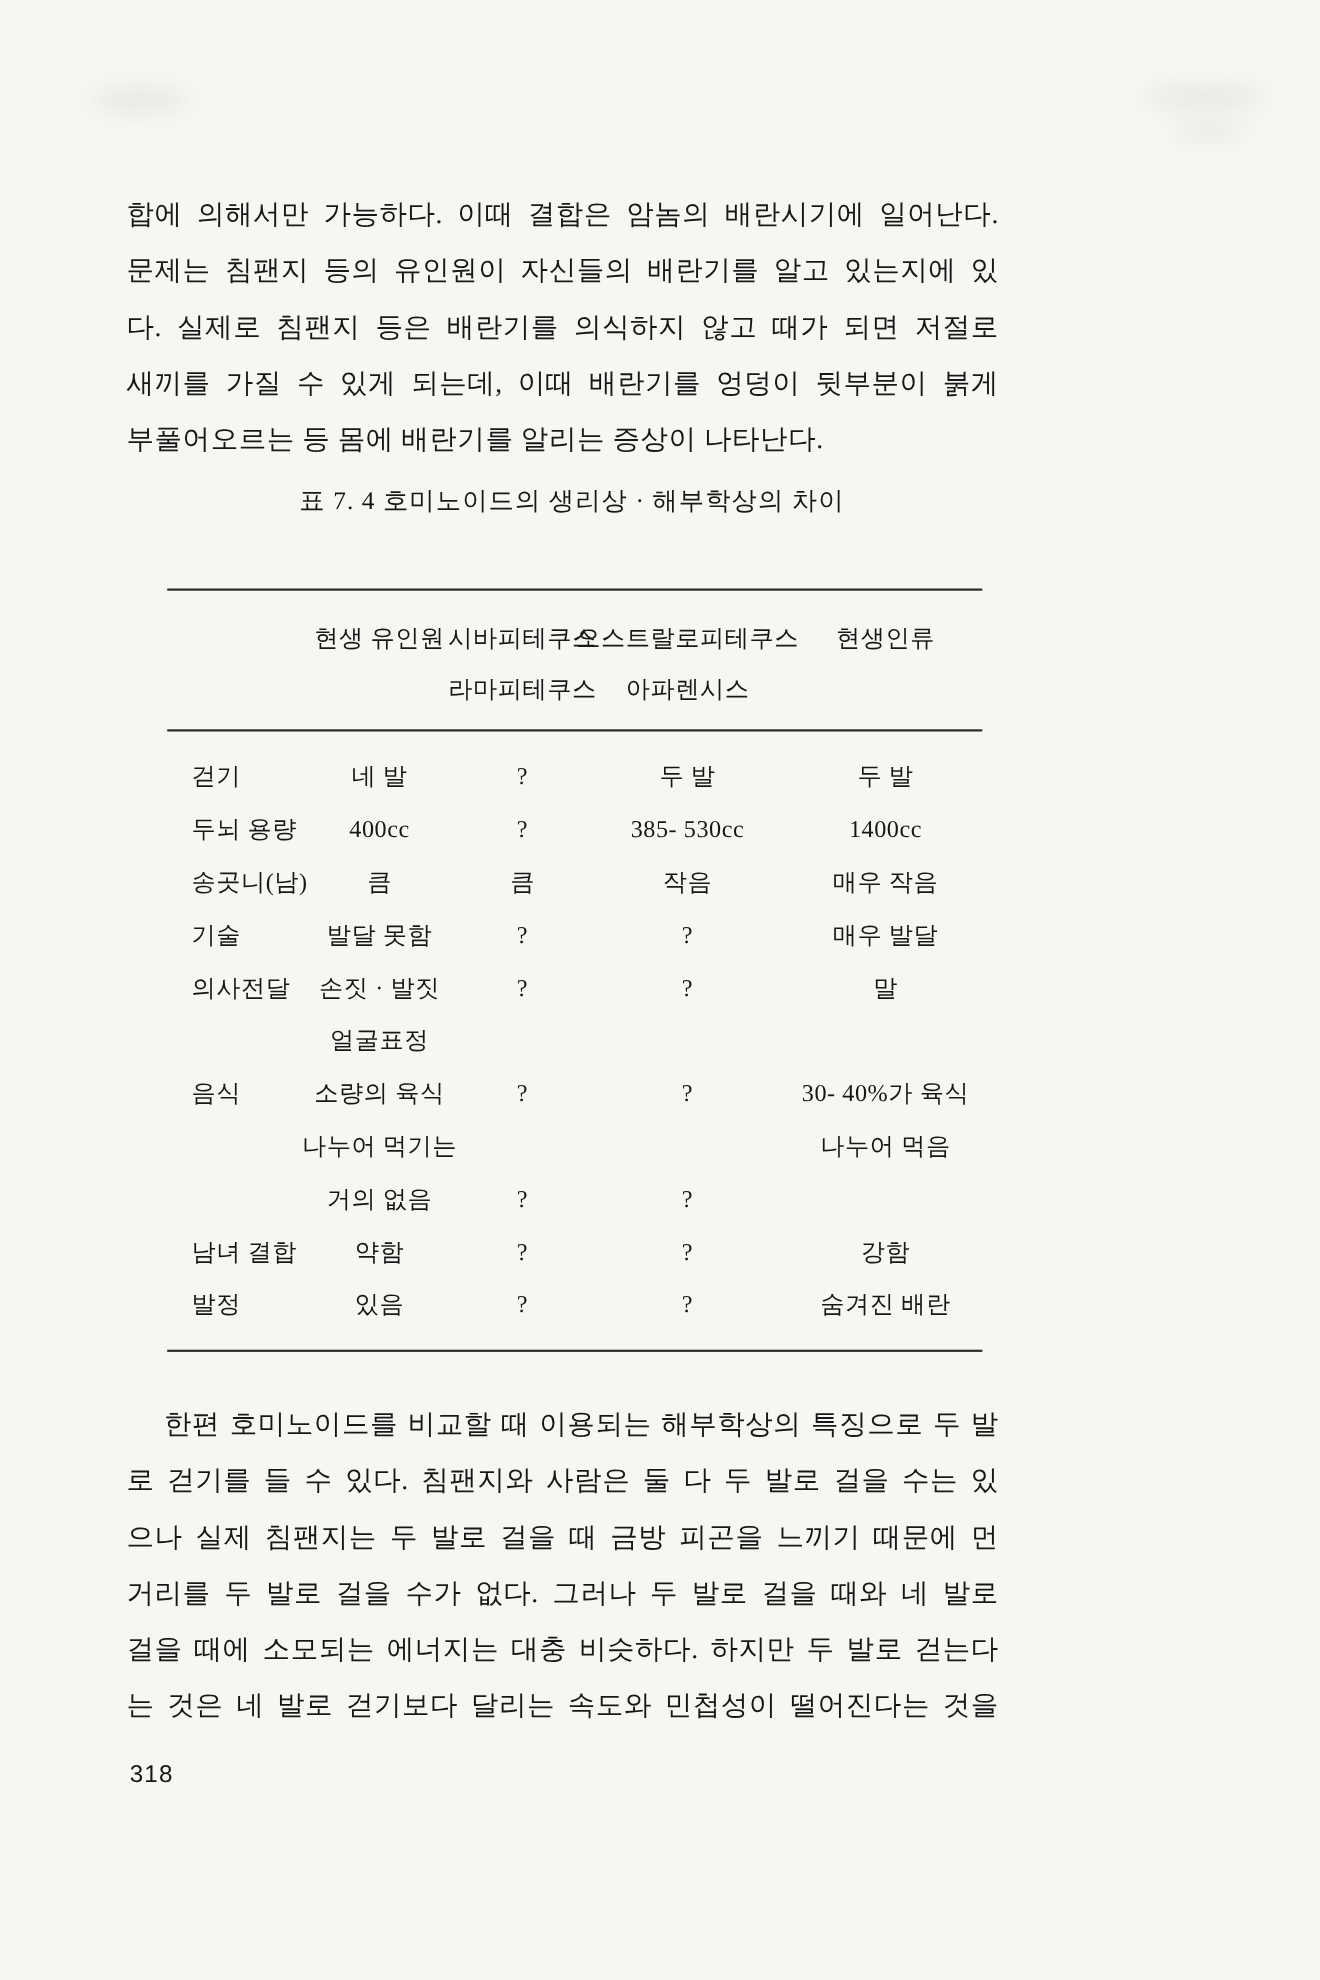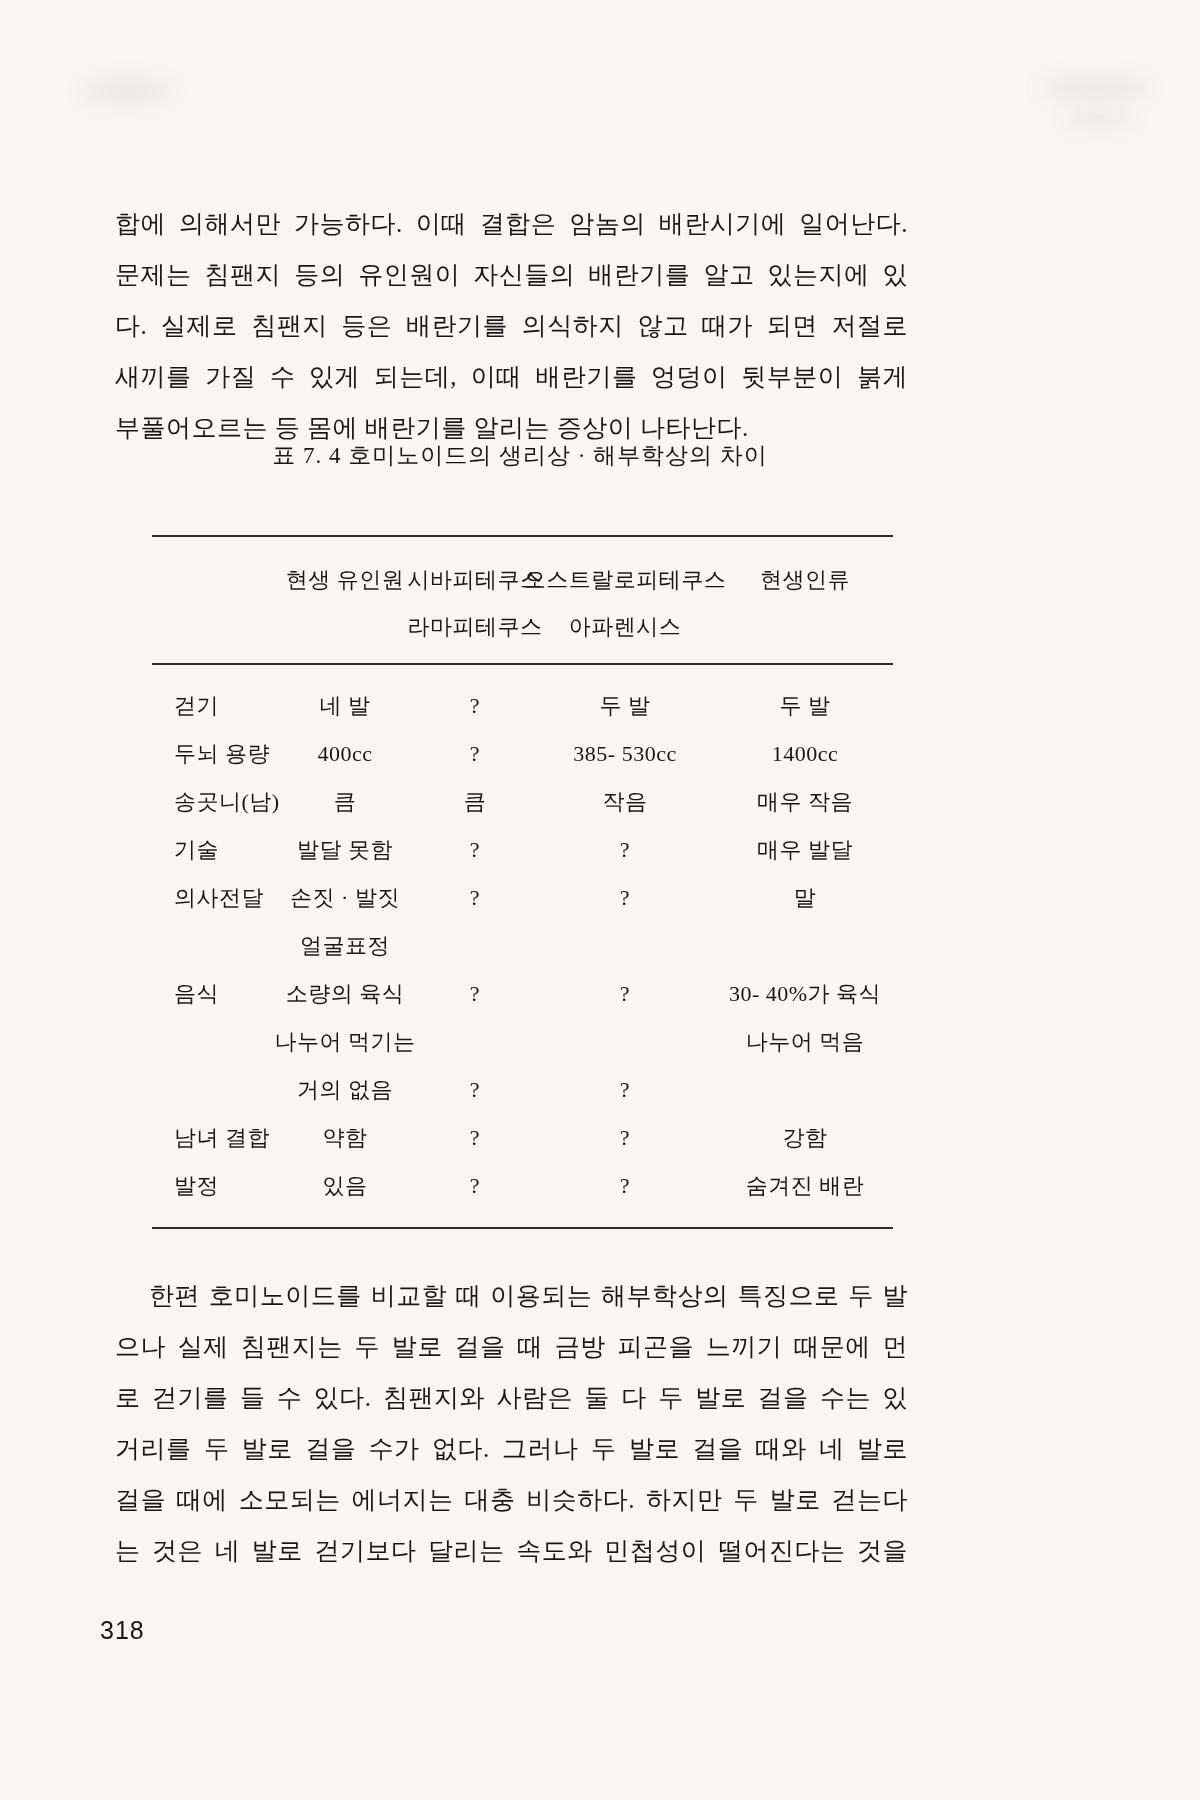--- a/index.html
+++ b/index.html
@@ -8,21 +8,21 @@
     background:#f7f6f3;
     font-family:"Liberation Serif","DejaVu Serif",serif;
     color:#171717;overflow:hidden;
   }
   .smudge{position:absolute;background:rgba(110,110,110,.10);filter:blur(10px);border-radius:50%;}
   .sm-tl{left:82px;top:80px;width:90px;height:22px;}
   .sm-tr{left:1040px;top:78px;width:110px;height:20px;}
   .sm-r{left:1064px;top:112px;width:70px;height:14px;}
 
   .para{position:absolute;left:115px;width:793px;}
-  .p1{top:198px;}
+  .p1{top:170px;}
   .p2{top:1270px;}
   .line{
     height:51px;line-height:51px;font-size:25px;
     text-align:justify;text-align-last:justify;
     word-break:keep-all;letter-spacing:.5px;
   }
   .line.short{text-align-last:left;}
   .line.indent{text-indent:34px;}
 
   .t-title{
@@ -42,23 +42,23 @@
   .t-body{top:682px;}
   .t-head>div{height:47px;}
   .t-body>div{height:48px;}
   .t-head>div,.t-body>div{
     display:flex;align-items:center;justify-content:center;
     font-size:22px;white-space:nowrap;letter-spacing:.5px;
   }
   .t-head>div.cat,.t-body>div.cat{justify-content:flex-start;margin-left:24px;}
 
   .pageno{
-    position:absolute;left:100px;top:1600px;
+    position:absolute;left:118px;top:1600px;
     font-family:"Liberation Sans","DejaVu Sans",sans-serif;
-    font-size:25px;letter-spacing:1px;margin-top:16px;
+    font-size:22px;letter-spacing:1px;
   }
 </style>
 </head>
 <body>
 
 <div class="page">
   <div class="smudge sm-tl"></div>
   <div class="smudge sm-tr"></div>
   <div class="smudge sm-r"></div>
 
@@ -154,21 +154,21 @@
     <div>있음</div>
     <div>?</div>
     <div>?</div>
     <div>숨겨진 배란</div>
   </div>
 
   <div class="rule rule3"></div>
 
   <div class="para p2">
     <div class="line indent">한편 호미노이드를 비교할 때 이용되는 해부학상의 특징으로 두 발</div>
+    <div class="line">로 걷기를 들 수 있다. 침팬지와 사람은 둘 다 두 발로 걸을 수는 있</div>
     <div class="line">으나 실제 침팬지는 두 발로 걸을 때 금방 피곤을 느끼기 때문에 먼</div>
-    <div class="line">로 걷기를 들 수 있다. 침팬지와 사람은 둘 다 두 발로 걸을 수는 있</div>
     <div class="line">거리를 두 발로 걸을 수가 없다. 그러나 두 발로 걸을 때와 네 발로</div>
     <div class="line">걸을 때에 소모되는 에너지는 대충 비슷하다. 하지만 두 발로 걷는다</div>
     <div class="line">는 것은 네 발로 걷기보다 달리는 속도와 민첩성이 떨어진다는 것을</div>
   </div>
 
   <div class="pageno">318</div>
 </div>
 
 </body></html>

